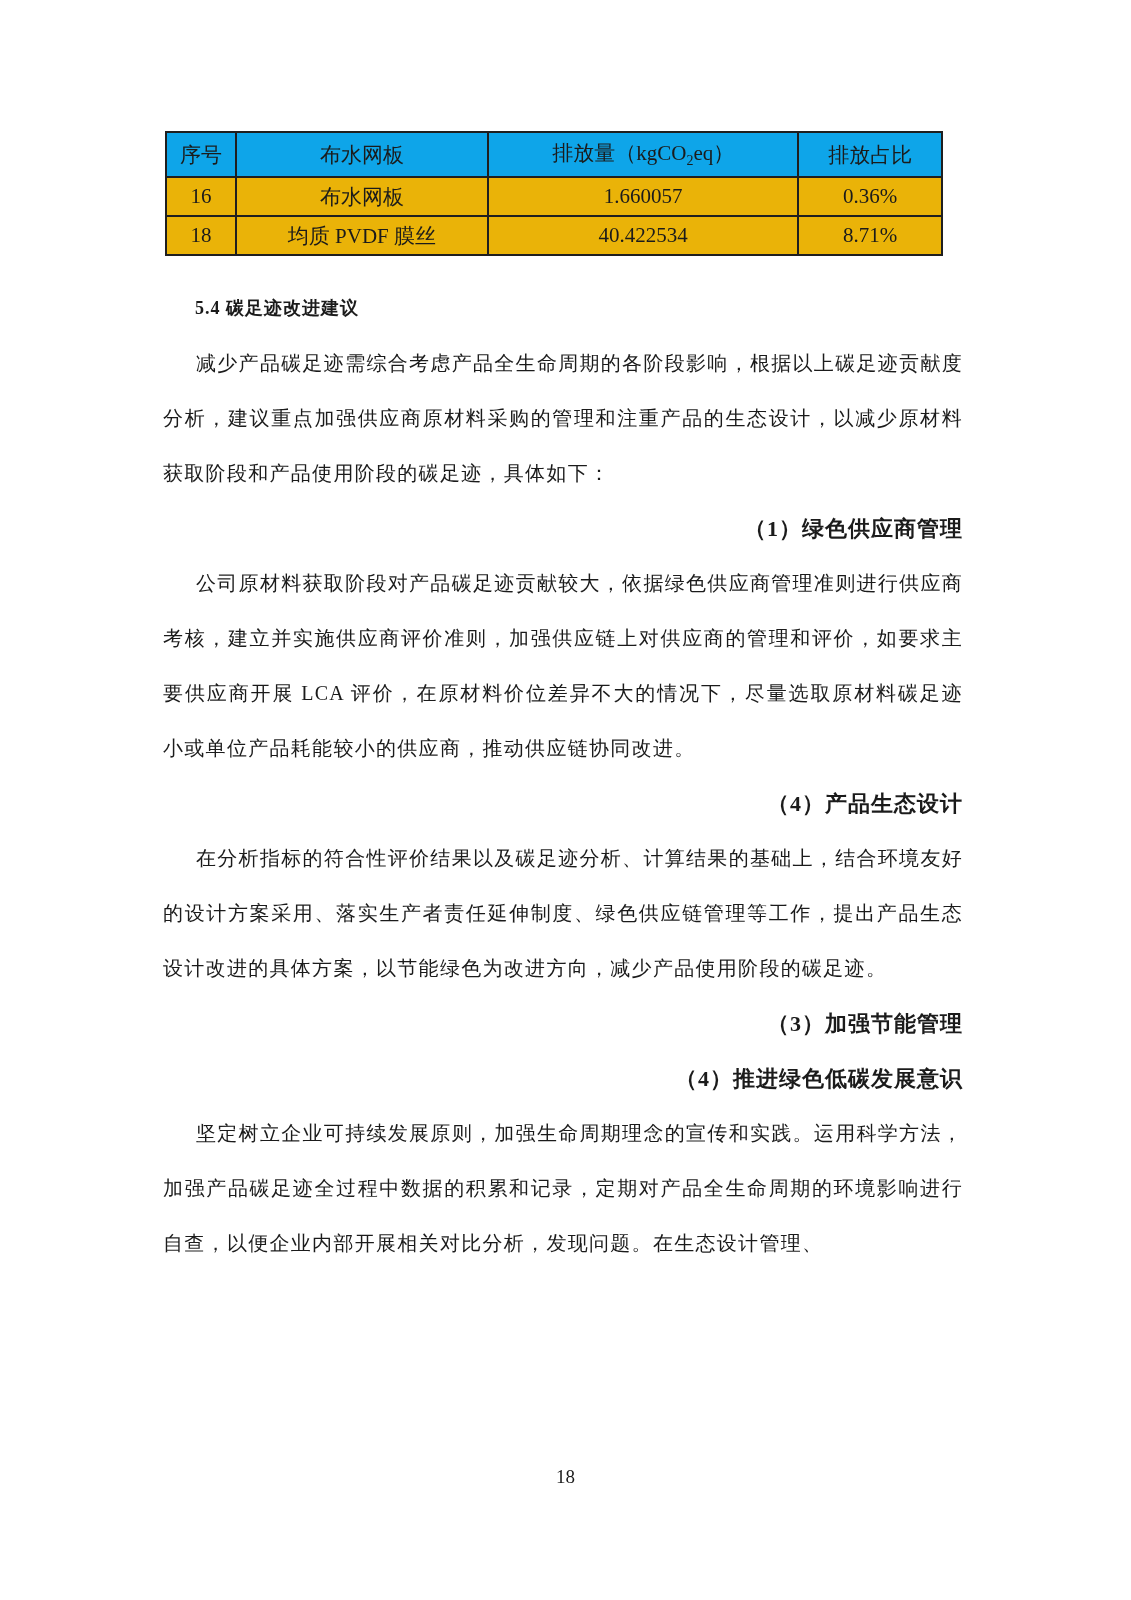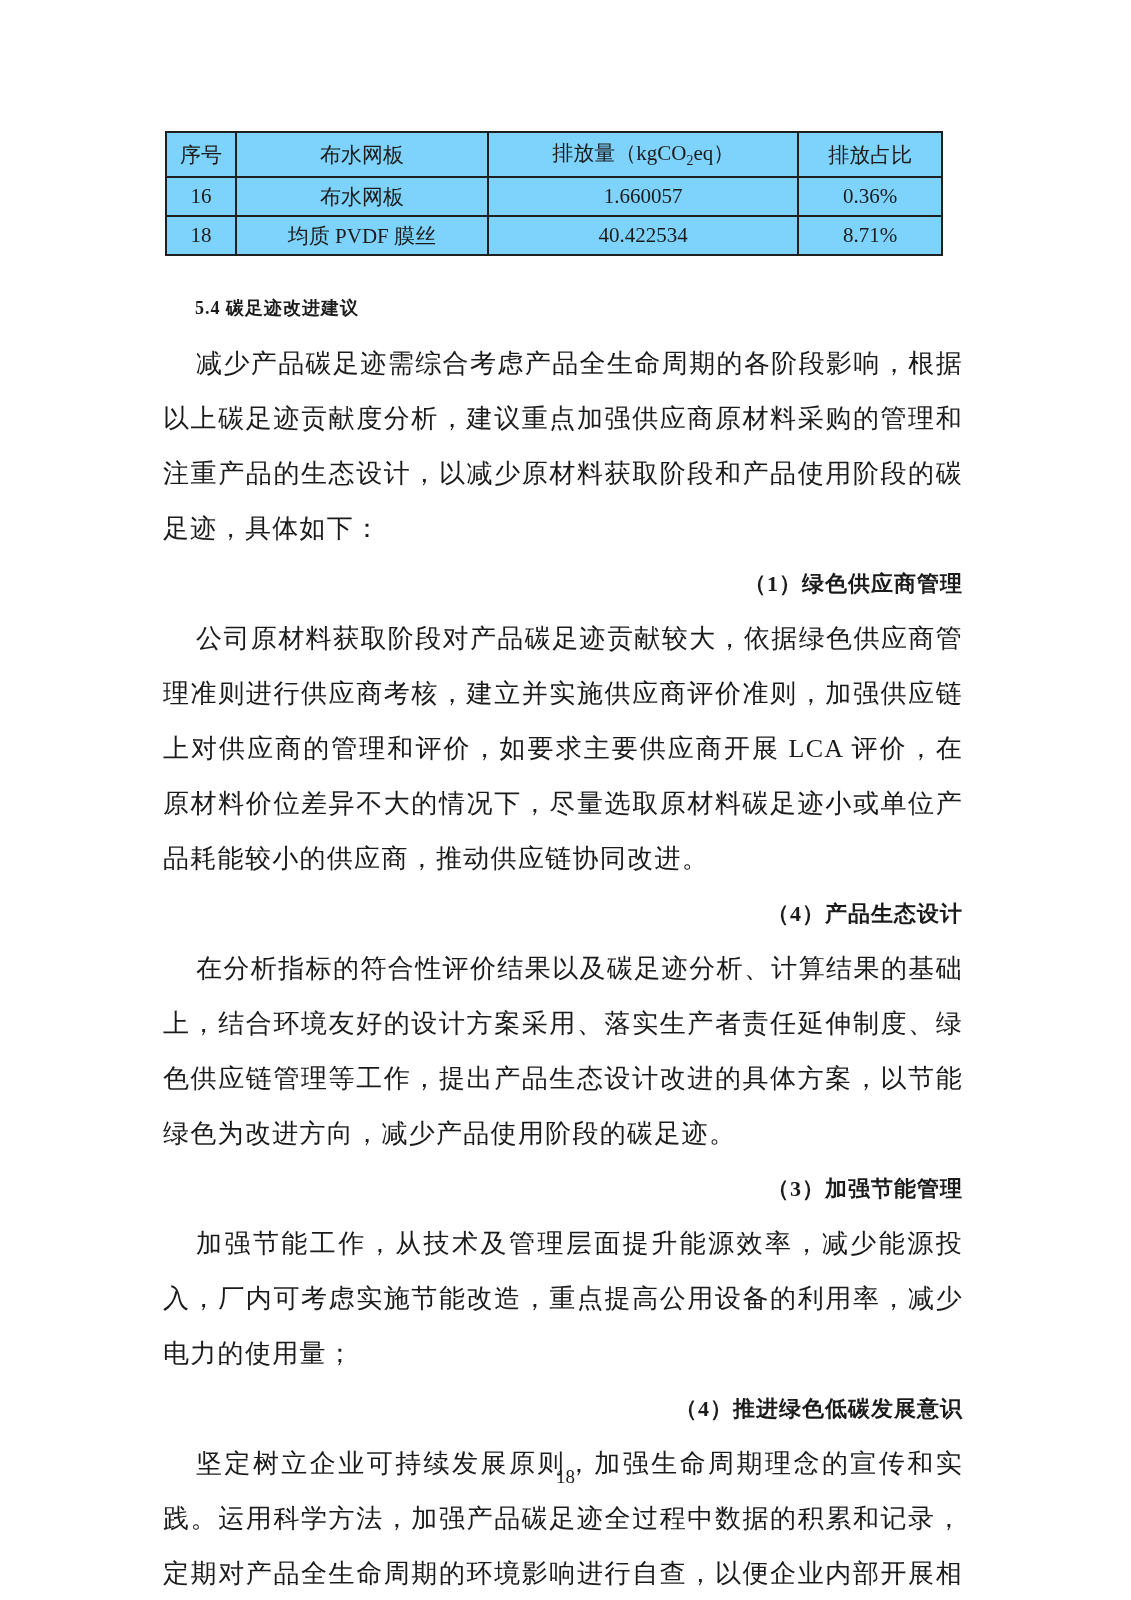--- a/index.html
+++ b/index.html
@@ -30,25 +30,25 @@
     table-layout: fixed;
   }
   table.emissions th, table.emissions td {
     border: 2px solid #1f1f1f;
     text-align: center;
     vertical-align: middle;
     padding: 0;
     font-weight: normal;
   }
   table.emissions thead th {
-    background: #7dd3fc;
+    background: #0ea5e9;
     height: 43px;
   }
   table.emissions tbody td {
-    background: #7dd3fc;
+    background: #eab308;
     height: 37px;
   }
   .col-seq   { width: 9%;    }
   .col-mat   { width: 32.5%; }
   .col-emis  { width: 40%;   }
   .col-share { width: 18.5%; }
   sub.co2sub { font-size: 14px; }
 
   .section-heading {
     font-size: 18px;
@@ -61,21 +61,21 @@
   .sub-heading {
     font-size: 22px;
     font-weight: bold;
     margin: 0;
     text-indent: 33px;
     line-height: 55px;
     letter-spacing: 1px;
     text-align: right;
   }
   .para {
-    font-size: 26px;
+    font-size: 20px;
     line-height: 55px;
     letter-spacing: 1.3px;
     text-align: justify;
     text-indent: 33px;
     margin: 0;
   }
   .page-number {
     position: absolute;
     top: 1466px;
     left: 0;
@@ -126,21 +126,20 @@
 
     <p class="para">减少产品碳足迹需综合考虑产品全生命周期的各阶段影响，根据以上碳足迹贡献度分析，建议重点加强供应商原材料采购的管理和注重产品的生态设计，以减少原材料获取阶段和产品使用阶段的碳足迹，具体如下：</p>
 
     <h3 class="sub-heading">（1）绿色供应商管理</h3>
     <p class="para">公司原材料获取阶段对产品碳足迹贡献较大，依据绿色供应商管理准则进行供应商考核，建立并实施供应商评价准则，加强供应链上对供应商的管理和评价，如要求主要供应商开展 LCA 评价，在原材料价位差异不大的情况下，尽量选取原材料碳足迹小或单位产品耗能较小的供应商，推动供应链协同改进。</p>
 
     <h3 class="sub-heading">（4）产品生态设计</h3>
     <p class="para">在分析指标的符合性评价结果以及碳足迹分析、计算结果的基础上，结合环境友好的设计方案采用、落实生产者责任延伸制度、绿色供应链管理等工作，提出产品生态设计改进的具体方案，以节能绿色为改进方向，减少产品使用阶段的碳足迹。</p>
 
     <h3 class="sub-heading">（3）加强节能管理</h3>
-    <p class="para">加强节能工作，从技术及管理层面提升能源效率，减少能源投入，厂内可考虑实施节能改造，重点提高公用设备的利用率，减少电力的使用量；</p>
 
     <h3 class="sub-heading">（4）推进绿色低碳发展意识</h3>
     <p class="para">坚定树立企业可持续发展原则，加强生命周期理念的宣传和实践。运用科学方法，加强产品碳足迹全过程中数据的积累和记录，定期对产品全生命周期的环境影响进行自查，以便企业内部开展相关对比分析，发现问题。在生态设计管理、</p>
 
   </div>
 
   <div class="page-number">18</div>
 </div>
 
 </body></html>

